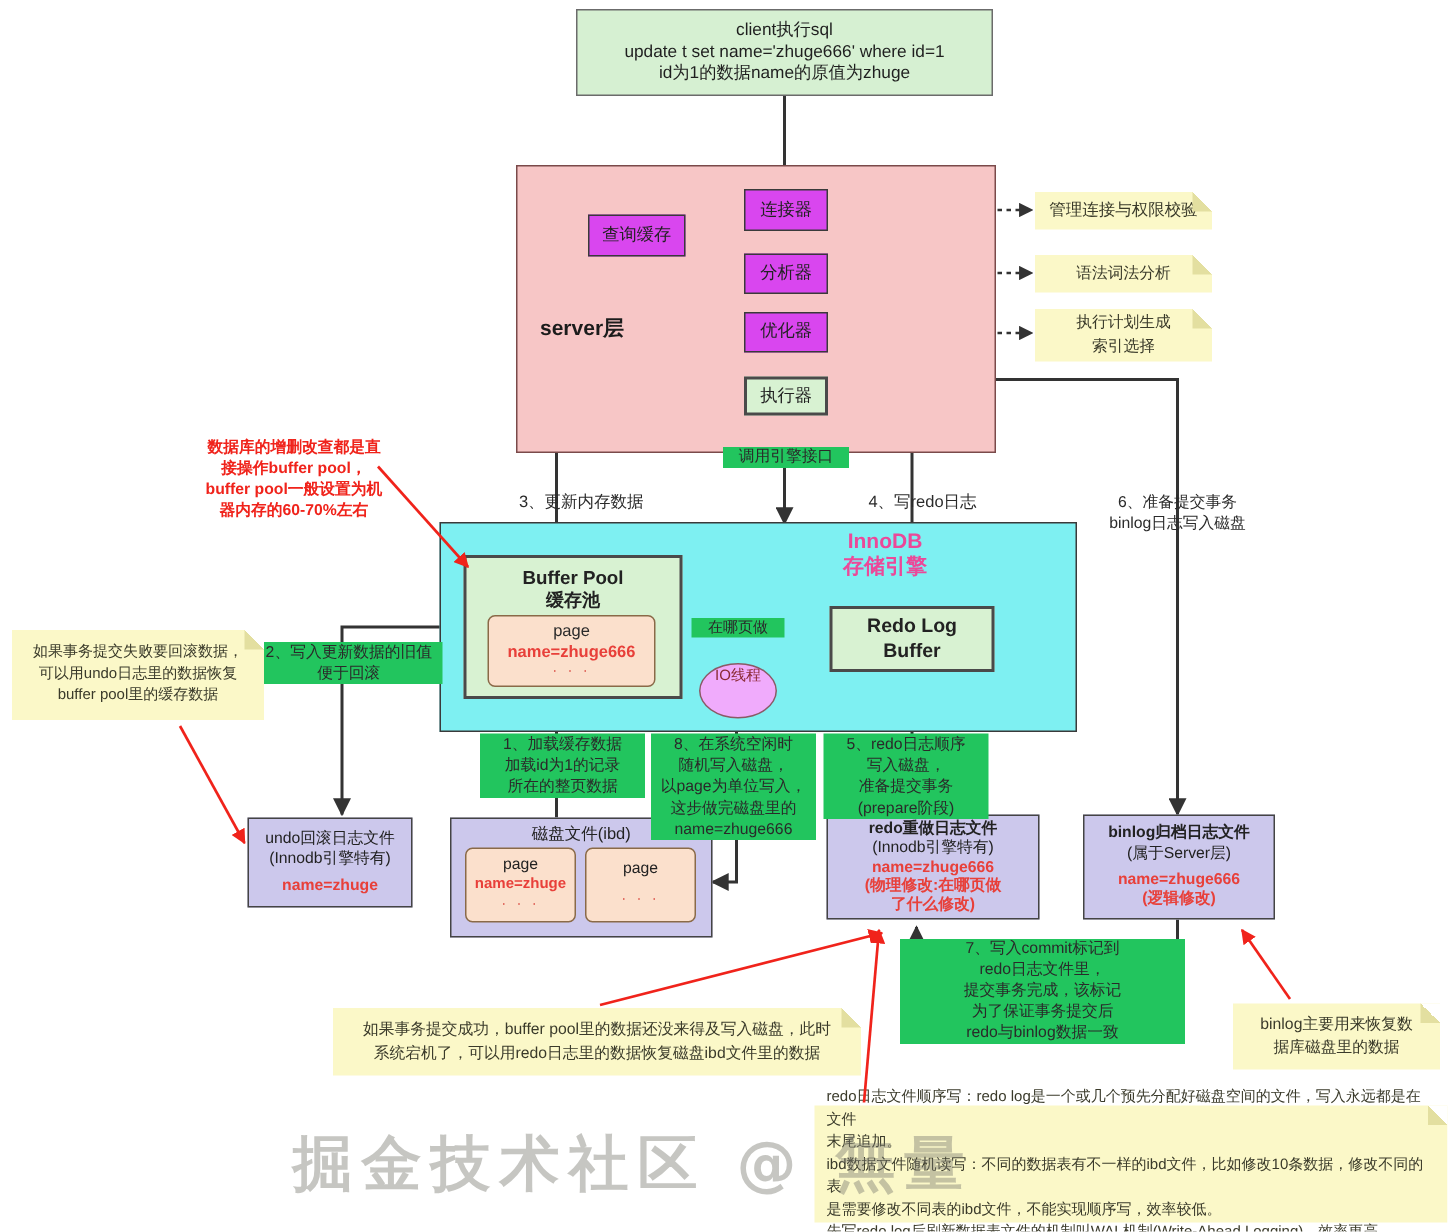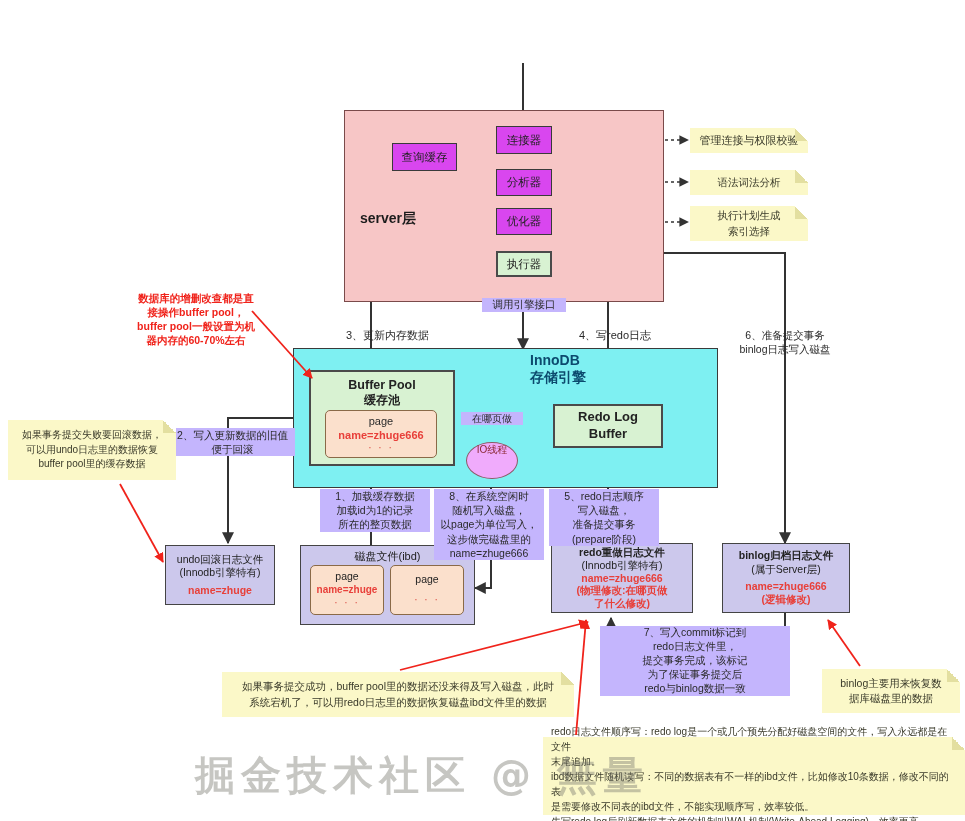--- a/index.html
+++ b/index.html
@@ -26,21 +26,21 @@
   .server-layer{background:#f7c6c6;border:1px solid #7a4a4a;}
   .innodb-layer{background:#7ef0f2;border:1px solid #3a3a3a;}
 
   .t-red{color:#e8403a;}
   .bold{font-weight:bold;}
 
   
   .lbl{
     position:absolute;box-sizing:border-box;
     text-align:center;line-height:1.3;
-    background:#c4b5fd;color:#2a2a2a;
+    background:#22c55e;color:#2a2a2a;
   }
   .lbl-t{background:transparent;}
 
   
   .note{
     position:absolute;box-sizing:border-box;
     background:#fbf8c8;color:#3a3a2a;
     text-align:center;line-height:1.45;
     display:flex;align-items:center;justify-content:center;
     padding:6px 8px;
@@ -124,20 +124,25 @@
     <path d="M 608 475 L 608 492 L 634 492 L 634 520" stroke="#333" stroke-width="2" fill="none"></path>
 
     <path d="M 785 613 L 785 660 L 718 660" stroke="#333" stroke-width="2" fill="none"></path>
     <path d="M 612 660 L 611 660 L 611 618" stroke="#333" stroke-width="2" fill="none" marker-end="url(#ah)"></path>
   </svg>
 
   <div class="box server-layer abs" style="left:344px;top:110px;width:320px;height:192px;"></div>
 
   <div class="abs bold" style="left:360px;top:210px;font-size:14px;color:#1c1c1c;">server层</div>
 
+  <div class="box b-green" style="left:384px;top:6px;width:278px;height:58px;font-size:11.5px;color:#1f1f1f;">
+    <div>client执行sql</div>
+    <div>update t set name='zhuge666' where id=1</div>
+    <div>id为1的数据name的原值为zhuge</div>
+  </div>
 
   <div class="box b-white" style="left:496px;top:126px;width:56px;height:28px;font-size:11.5px;">
     <span>连接器</span>
   </div>
 
   <div class="box b-white" style="left:392px;top:143px;width:65px;height:28px;font-size:11.5px;">
     <span>查询缓存</span>
   </div>
 
   <div class="box b-white" style="left:496px;top:169px;width:56px;height:27px;font-size:11.5px;">
@@ -165,21 +170,21 @@
   </div>
 
   <div class="note" style="left:690px;top:206px;width:118px;height:35px;font-size:10.5px;white-space:pre-line;">
     <span class="fold"></span>
     <span>执行计划生成
 索引选择</span>
   </div>
 
   <div class="box innodb-layer abs" style="left:293px;top:348px;width:425px;height:140px;"></div>
 
-  <div class="abs bold" style="left:530px;top:352px;width:120px;text-align:left;font-size:14px;color:#0c4a6e;line-height:1.2;">
+  <div class="abs bold" style="left:530px;top:352px;width:120px;text-align:center;font-size:14px;color:#ec4899;line-height:1.2;">
     <div>InnoDB</div>
     <div>存储引擎</div>
   </div>
 
   <div class="box b-greenlite" style="left:309px;top:370px;width:146px;height:96px;justify-content:flex-start;padding-top:5px;">
     <div class="bold" style="font-size:12.5px;">Buffer Pool</div>
     <div class="bold" style="font-size:12px;">缓存池</div>
   </div>
 
   <div class="box b-peach" style="left:325px;top:410px;width:112px;height:48px;">

